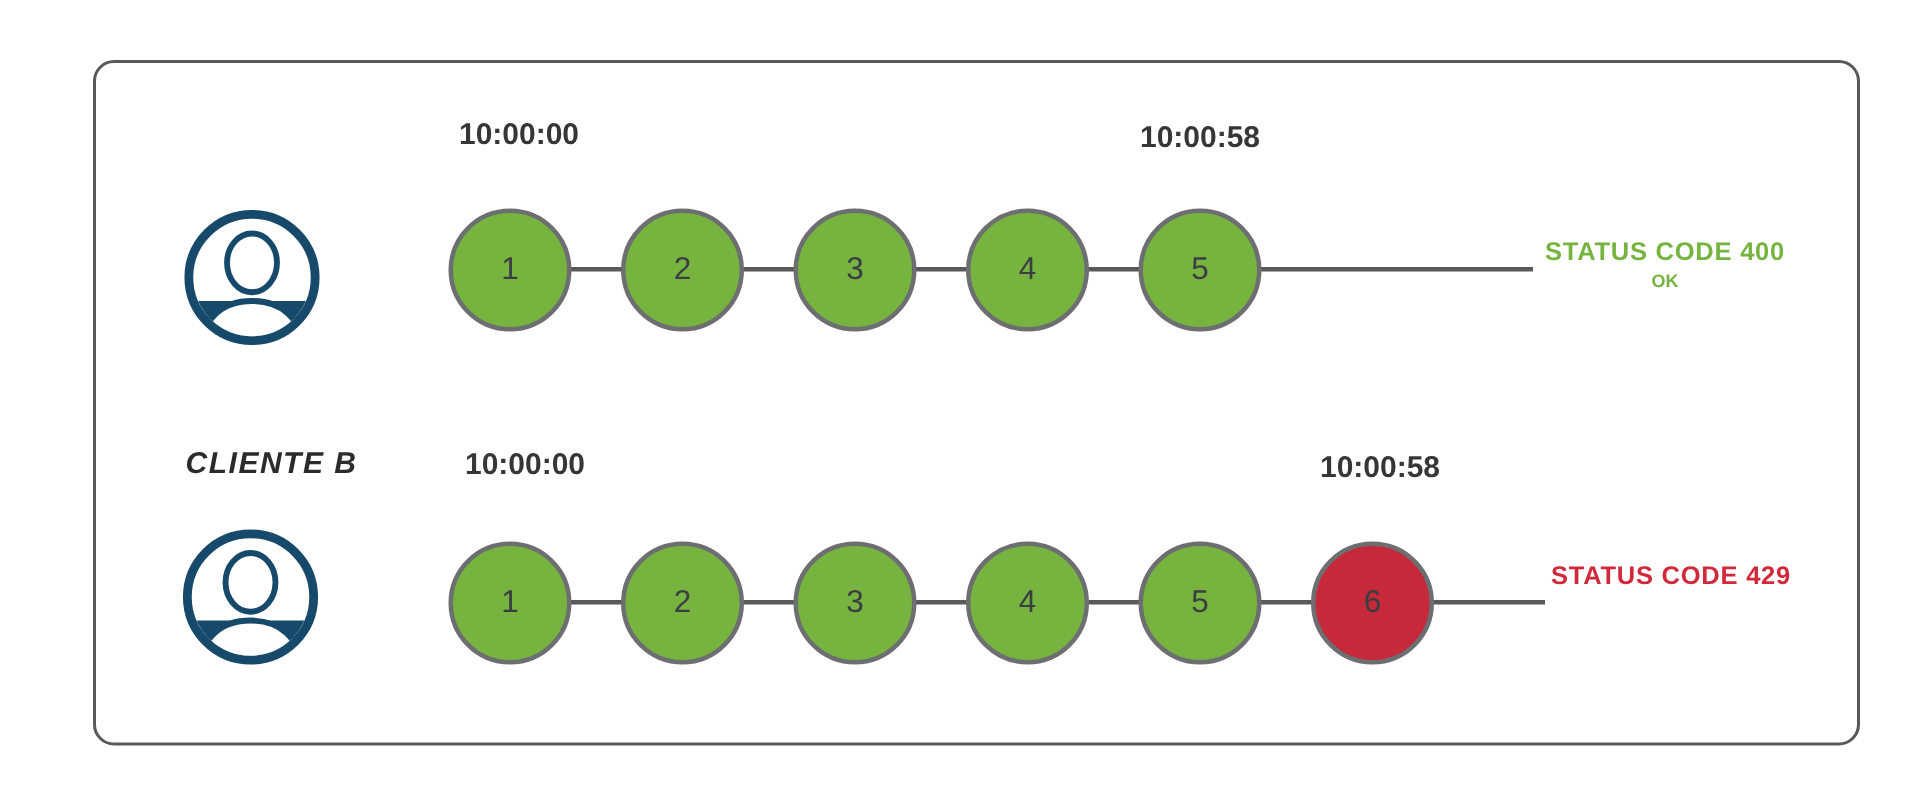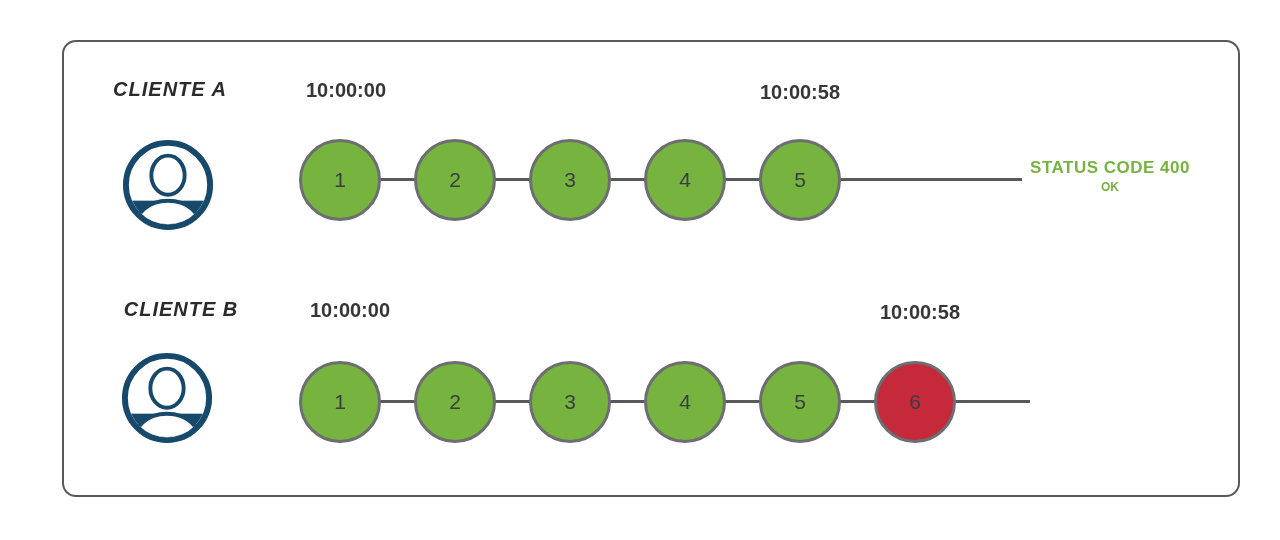--- a/index.html
+++ b/index.html
@@ -89,21 +89,20 @@
   }
   .status.ok { color: var(--status-ok-text, #76b33f); }
   .status.error { color: var(--status-error-text, #d2293a); }
 </style>
 </head>
 <body>
 
 <div class="canvas">
   <div class="frame"></div>
 
-  <div class="client-label" style="left:100px; top:78px;">CLIENTE A</div>
 
   <svg class="avatar" style="left:121px; top:138px;" viewBox="0 0 96 96">
     <clipPath id="avclipA">
         <circle cx="48" cy="48" r="40"></circle>
       </clipPath>
     <circle cx="48" cy="48" r="43" fill="#ffffff" stroke="currentColor" stroke-width="6"></circle>
     <g clip-path="url(#avclipA)">
       <rect x="2" y="64" width="92" height="32" fill="currentColor"></rect>
       <path d="M14 96 C14 76 28 64 48 64 C68 64 82 76 82 96 Z" fill="#ffffff" stroke="currentColor" stroke-width="4"></path>
       <ellipse cx="48" cy="38" rx="17" ry="20" fill="#ffffff" stroke="currentColor" stroke-width="4"></ellipse>
@@ -146,14 +145,15 @@
   <div class="timeline-line" style="left:340px; top:400px; width:690px;"></div>
 
   <div class="circle" style="left:299px; top:361px;">1</div>
   <div class="circle" style="left:414px; top:361px;">2</div>
   <div class="circle" style="left:529px; top:361px;">3</div>
   <div class="circle" style="left:644px; top:361px;">4</div>
   <div class="circle" style="left:759px; top:361px;">5</div>
   <div class="circle blocked" style="left:874px; top:361px;">6</div>
 
   <div class="status error" style="left:1028px; top:374px; width:172px;">
+    <div class="code">STATUS CODE 429</div>
   </div>
 </div>
 
 </body></html>

